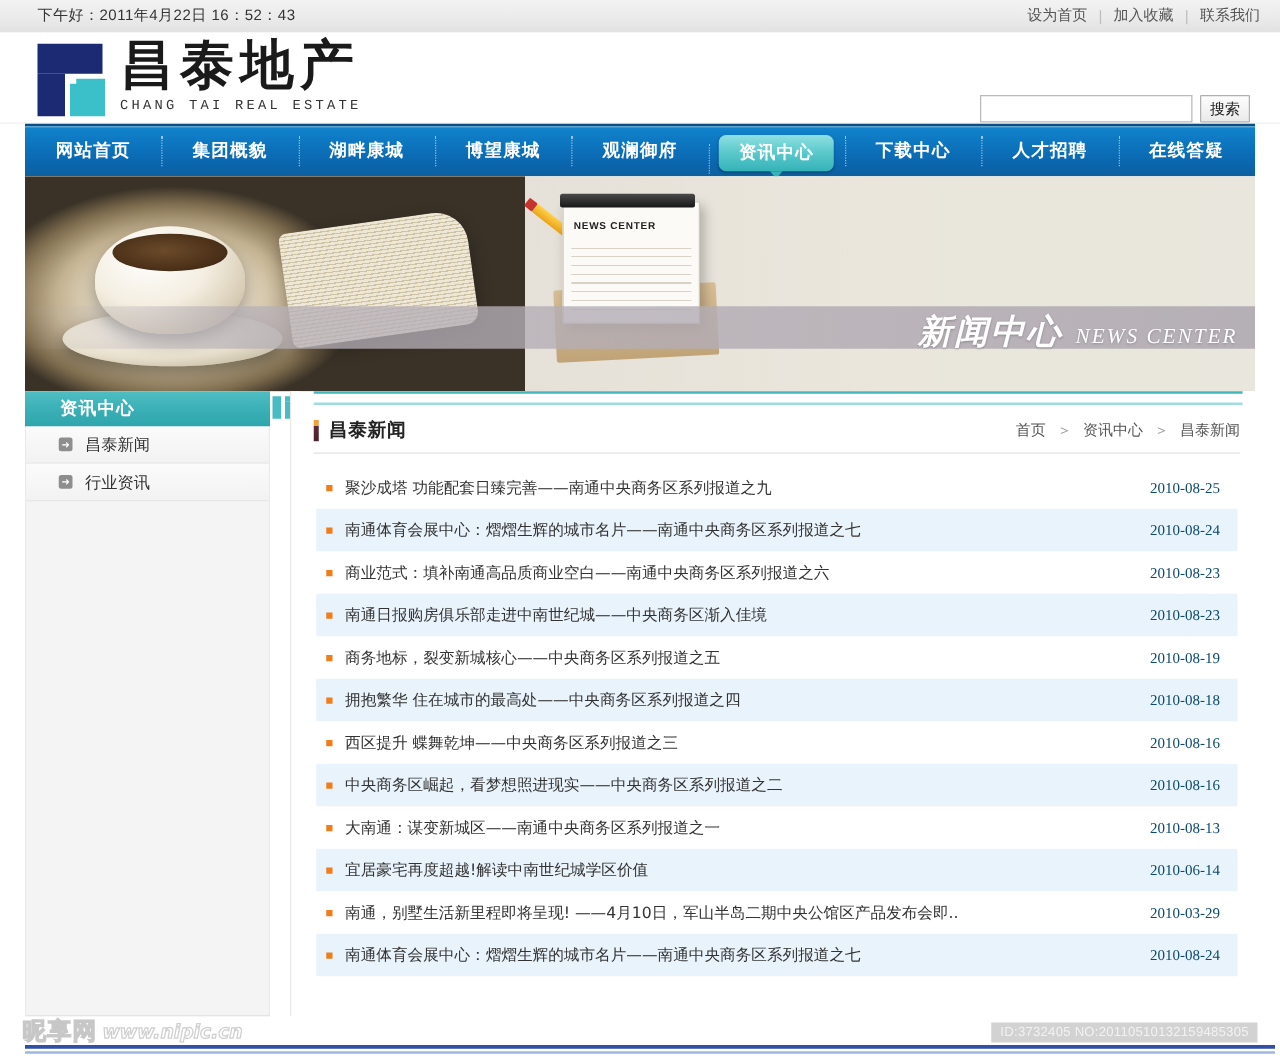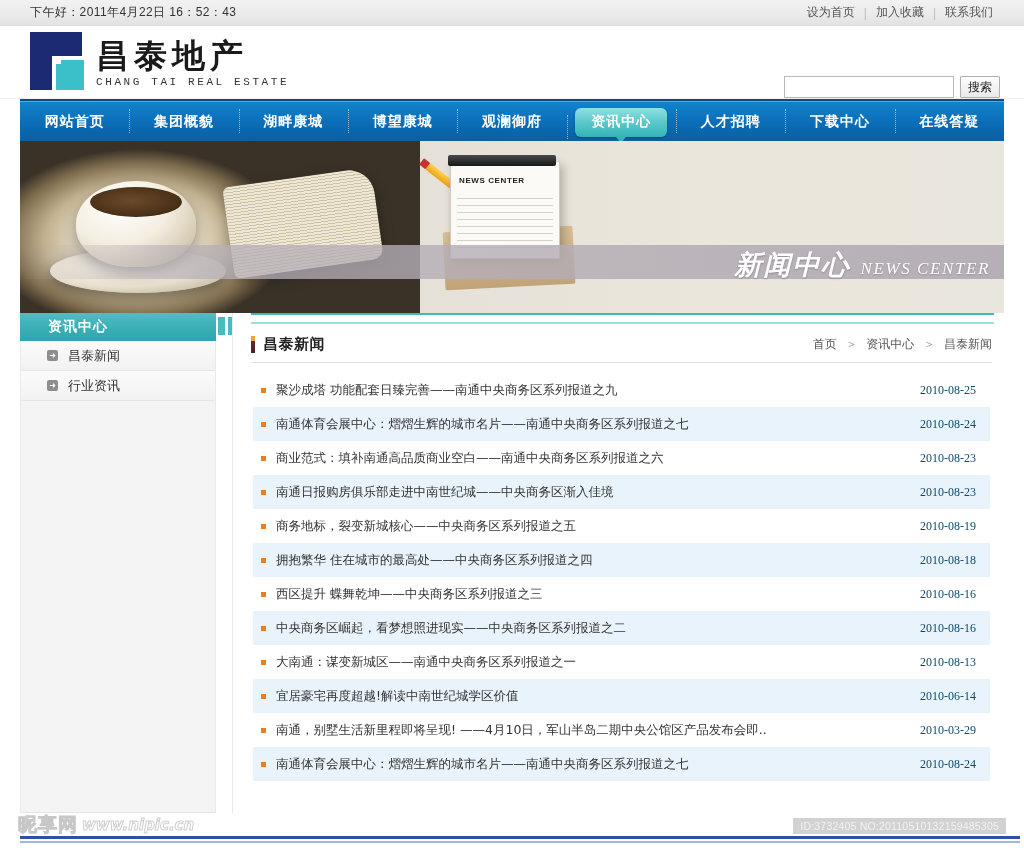--- a/index.html
+++ b/index.html
@@ -26,21 +26,21 @@
   }
 
   
   .topbar {
     height: 26px;
     background: linear-gradient(to bottom, #f2f2f2 0%, #ebebeb 55%, #e2e2e2 100%);
     border-bottom: 1px solid #dcdcdc;
     display: flex;
     align-items: center;
     justify-content: space-between;
-    padding: 0 22px 0 30px;
+    padding: 0 7px 0 30px;
     box-sizing: border-box;
   }
   .topbar-left {
     font-size: 12px;
     color: #333;
     letter-spacing: 0.4px;
     font-family: "Liberation Sans", sans-serif;
   }
   .topbar-right {
     display: flex;
@@ -98,22 +98,22 @@
     position: absolute;
     left: 25px; top: 26px;
     width: 6px; height: 6px;
     background: #ffffff;
   }
   .logo-text {
     margin-left: 12px;
     padding-bottom: 2px;
   }
   .logo-cn {
-    font-family: Liberation Sans, sans-serif;
-    font-size: 33px;
+    font-family: Liberation Mono, monospace;
+    font-size: 43px;
     font-weight: bold;
     color: #1a1a1a;
     letter-spacing: 5px;
     line-height: 1.05;
   }
   .logo-en {
     font-family: "Liberation Mono", monospace;
     font-size: 11px;
     color: #333;
     letter-spacing: 2.6px;
@@ -647,22 +647,22 @@
 
   <div class="nav">
     <a class="nav-item" href="#">网站首页</a>
     <a class="nav-item" href="#">集团概貌</a>
     <a class="nav-item" href="#">湖畔康城</a>
     <a class="nav-item" href="#">博望康城</a>
     <a class="nav-item" href="#">观澜御府</a>
     <a class="nav-item active" href="#">
       <span class="nav-pill">资讯中心</span>
     </a>
+    <a class="nav-item" href="#">下载中心</a>
     <a class="nav-item" href="#">人才招聘</a>
-    <a class="nav-item" href="#">下载中心</a>
     <a class="nav-item" href="#">在线答疑</a>
   </div>
 
   <div class="banner">
     <div class="banner-photo">
       <div class="banner-paper"></div>
       <div class="banner-saucer"></div>
       <div class="banner-cup"></div>
     </div>
     <div class="banner-folder"></div>

